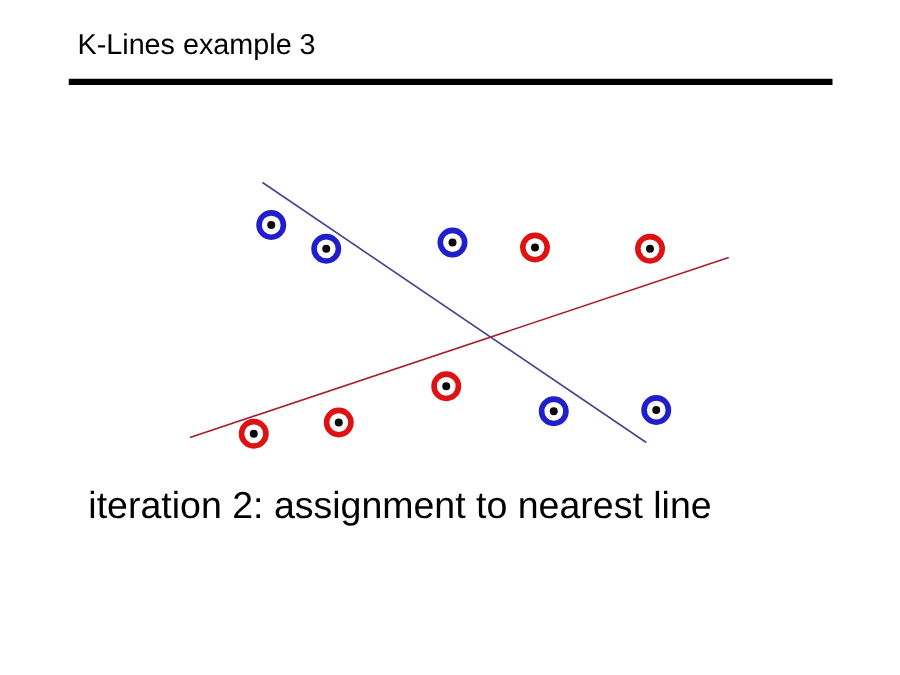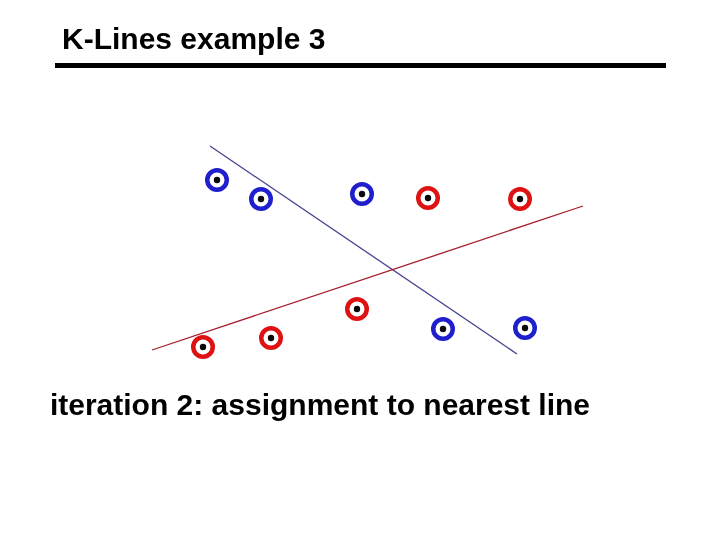--- a/index.html
+++ b/index.html
@@ -13,22 +13,22 @@
     height: 540px;
     background: #ffffff;
     overflow: hidden;
     font-family: "Liberation Sans", sans-serif;
   }
   .slide-title {
     position: absolute;
     left: 62px;
     top: 24px;
     margin: 0;
-    font-size: 30px;
-    font-weight: 700;
+    font-size: 23px;
+    font-weight: 400;
     line-height: 1;
     color: #000000;
     white-space: nowrap;
   }
   .title-rule {
     position: absolute;
     left: 55px;
     top: 63px;
     width: 611px;
     height: 4.5px;
@@ -41,21 +41,21 @@
     width: 720px;
     height: 540px;
   }
   .caption {
     position: absolute;
     left: 0;
     top: 388px;
     width: 640px;
     text-align: center;
     font-size: 30px;
-    font-weight: 700;
+    font-weight: 400;
     line-height: 1.1;
     color: #000000;
     white-space: nowrap;
   }
 </style>
 </head>
 <body>
 
 <div class="slide">
   <h1 class="slide-title">K-Lines example 3</h1>

